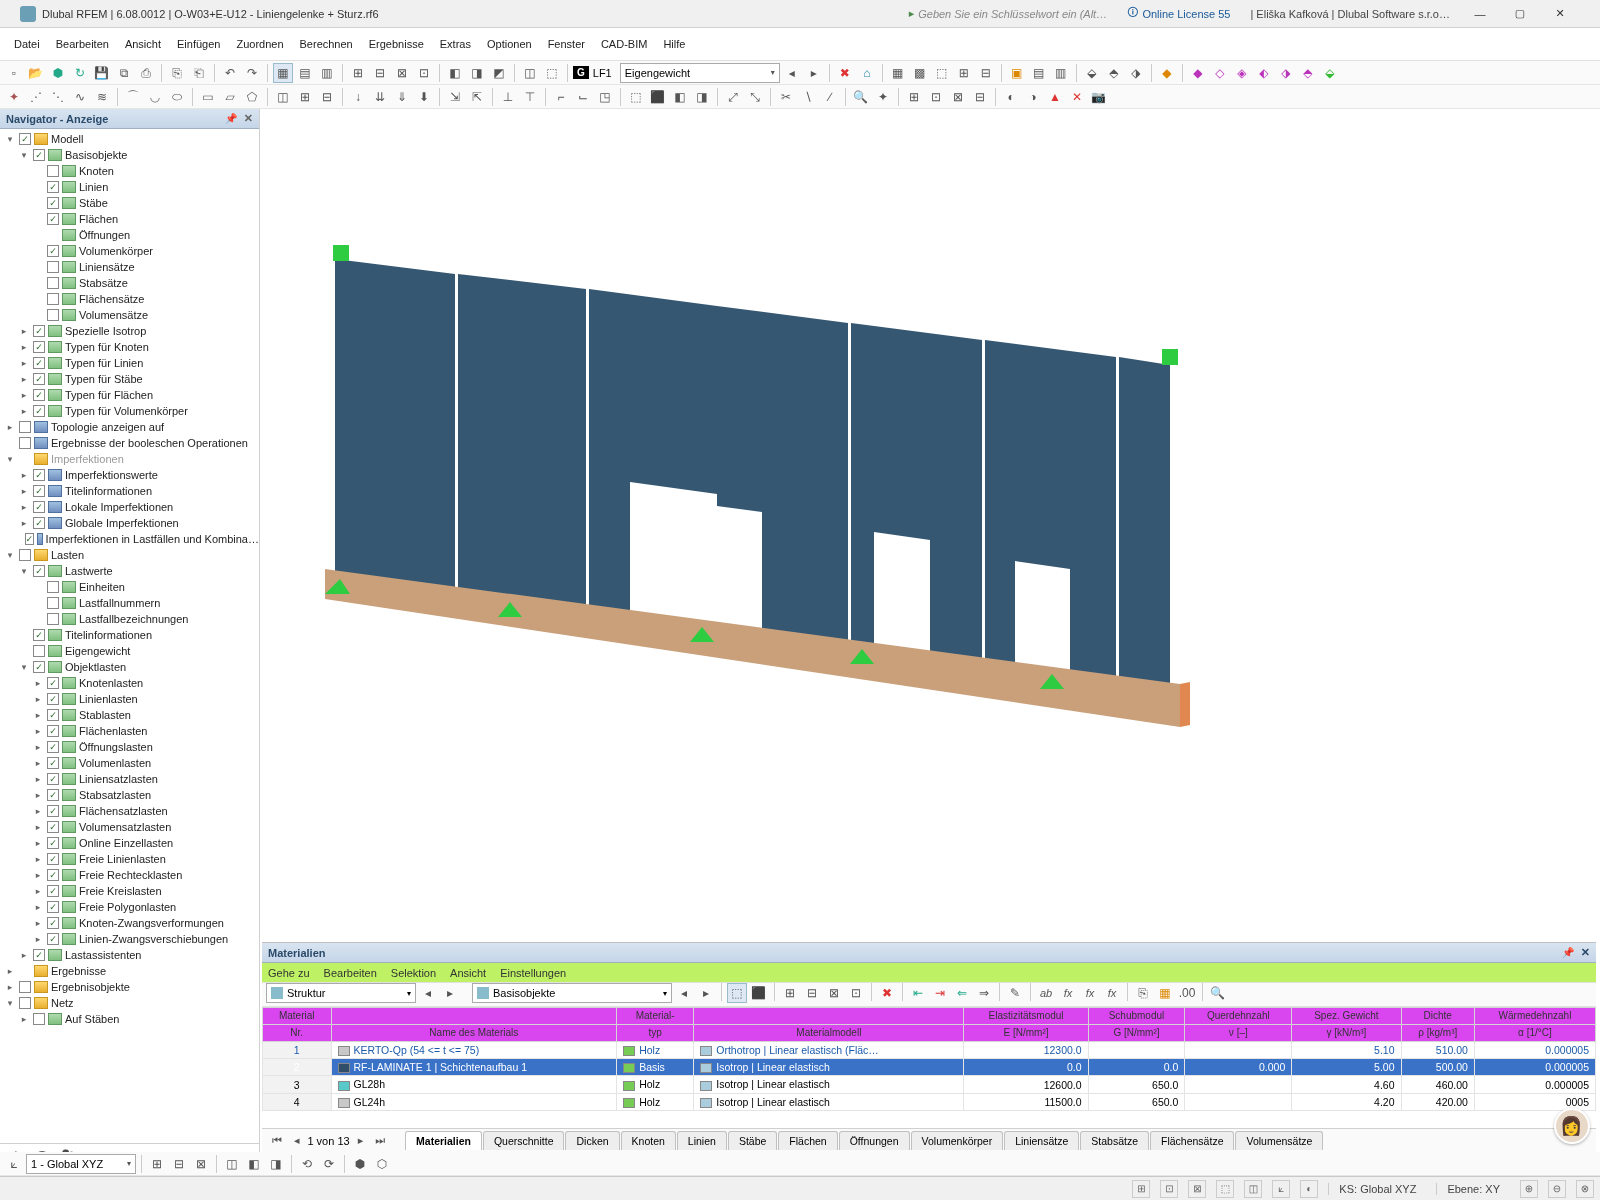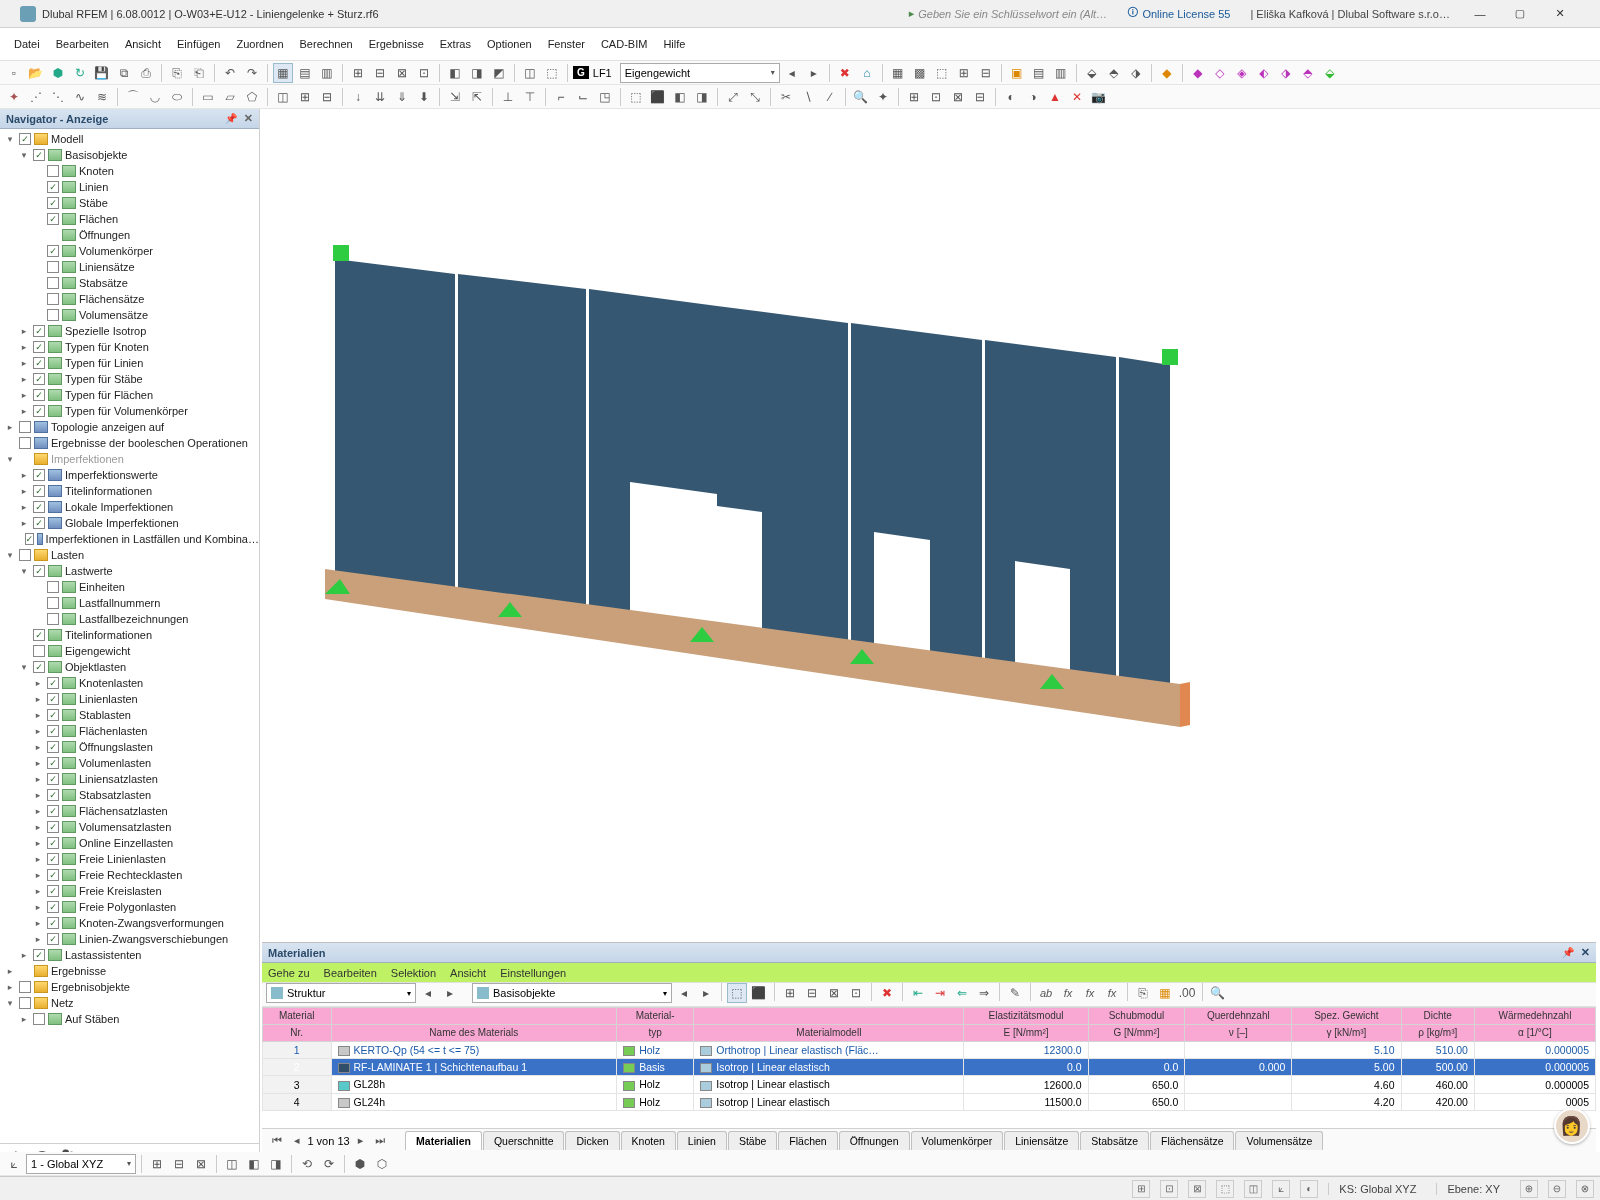--- a/index.html
+++ b/index.html
@@ -57,21 +57,21 @@
 .dp-header .pin { margin-left: auto; color: #666; font-size: 10px; }
 .dp-header .cls { margin-left: 6px; }
 .dp-menu { height: 20px; display: flex; align-items: center; padding: 0 6px; gap: 14px; background: #bef264; border-bottom: 1px solid #e0e0e0; }
 .dp-menu span { color: #333; }
 .dp-tools { height: 24px; display: flex; align-items: flex-start; padding: 0 4px; gap: 2px; background: #fafafa; border-bottom: 1px solid #e0e0e0; }
 .dp-drop { height: 20px; border: 1px solid #aaa; background: #fff; padding: 0 20px 0 20px; position: relative; min-width: 150px; display: flex; align-items: center; }
 .dp-drop::before { content: ""; position: absolute; left: 4px; width: 12px; height: 12px; background: #8bc; }
 .dp-drop::after { content: "▾"; position: absolute; right: 4px; font-size: 8px; }
 .dp-table { flex: 1; overflow: auto; background: #fff; }
 table.mat { border-collapse: collapse; width: 100%; }
-table.mat th { background: #f9a8d4; border: 1px solid #d4d4d4; padding: 2px 6px; font-weight: normal; color: #333; text-align: center; font-size: 10px; line-height: 1.2; }
+table.mat th { background: #d946ef; border: 1px solid #d4d4d4; padding: 2px 6px; font-weight: normal; color: #333; text-align: center; font-size: 10px; line-height: 1.2; }
 table.mat td { border: 1px solid #e4e4e4; padding: 2px 6px; font-size: 10.5px; height: 16px; }
 table.mat td.num { text-align: right; }
 table.mat td.ctr { text-align: center; background: #f2f2f2; }
 tr.row-blue td { color: #1a5aaa; }
 tr.row-sel td { background: #3a72c8; color: #fff; }
 .mat-swatch { display: inline-block; width: 12px; height: 10px; border: 1px solid #888; vertical-align: middle; margin-right: 4px; }
 
 .dp-pager { height: 24px; display: flex; align-items: center; padding: 0 6px; gap: 4px; background: #fafafa; border-top: 1px solid #d0d0d0; }
 .pager-btn { padding: 2px 4px; color: #555; }
 .dp-tabs { display: flex; gap: 0; margin-left: 12px; flex: 1; }

